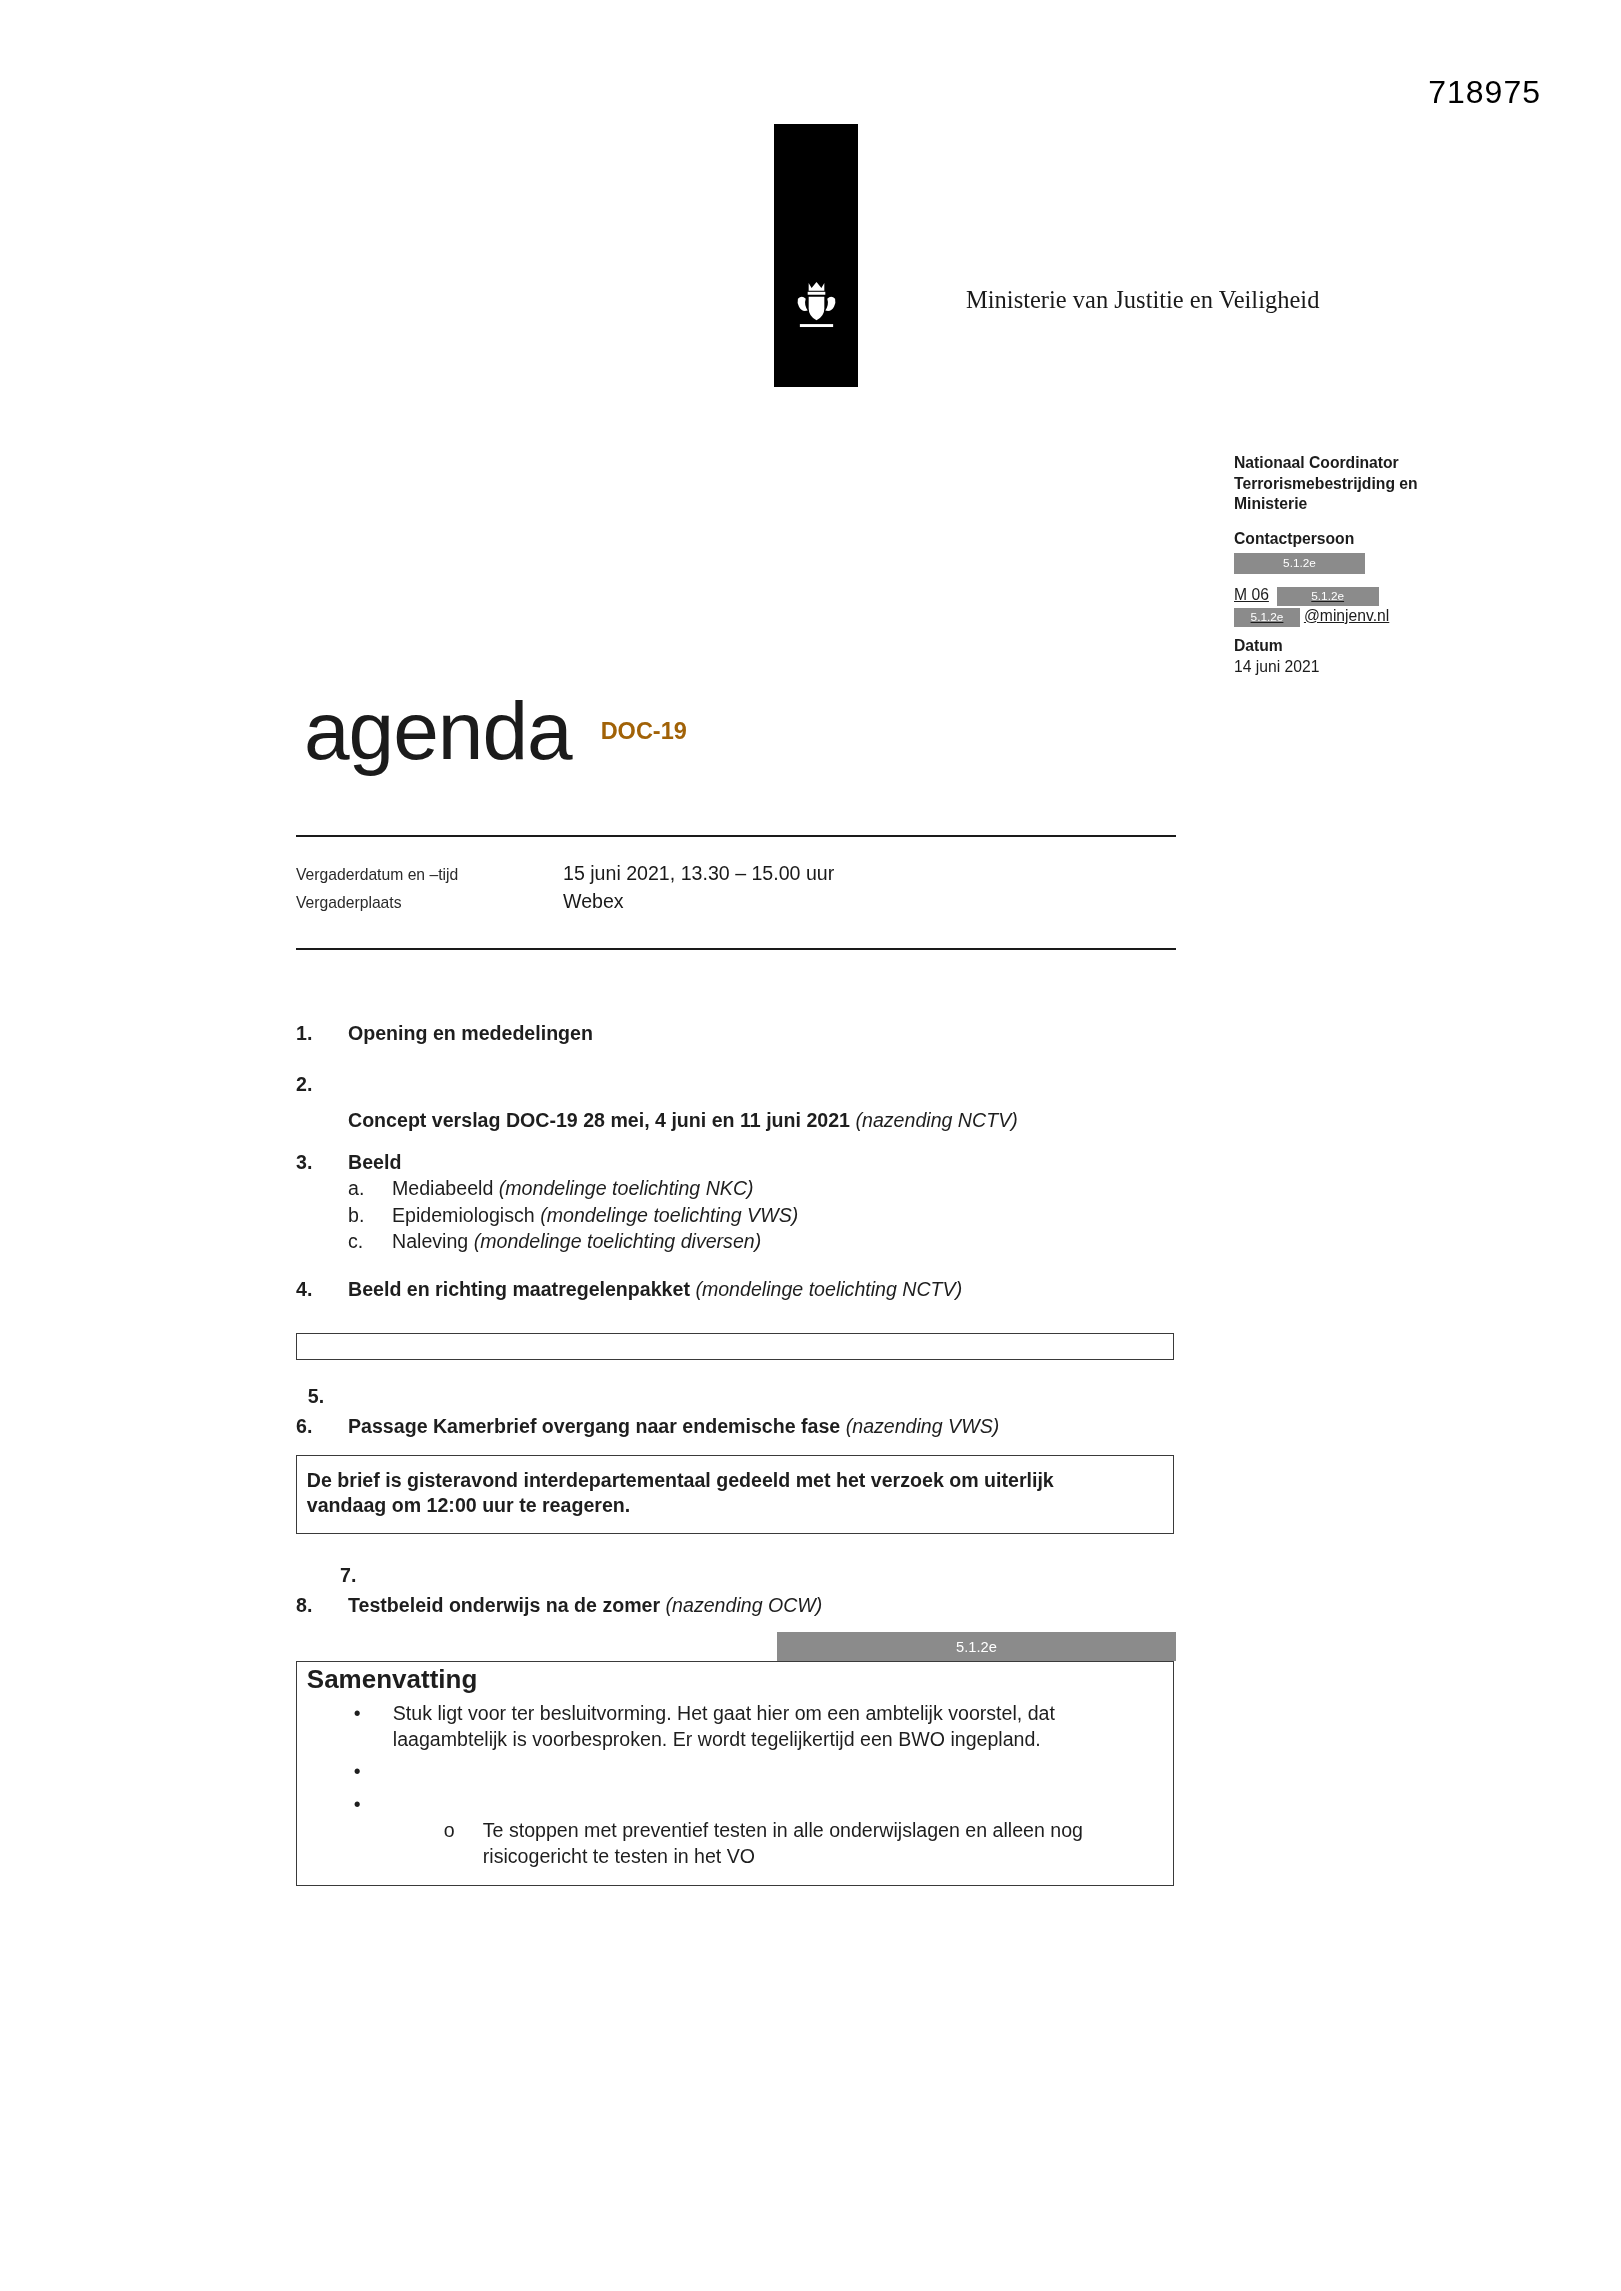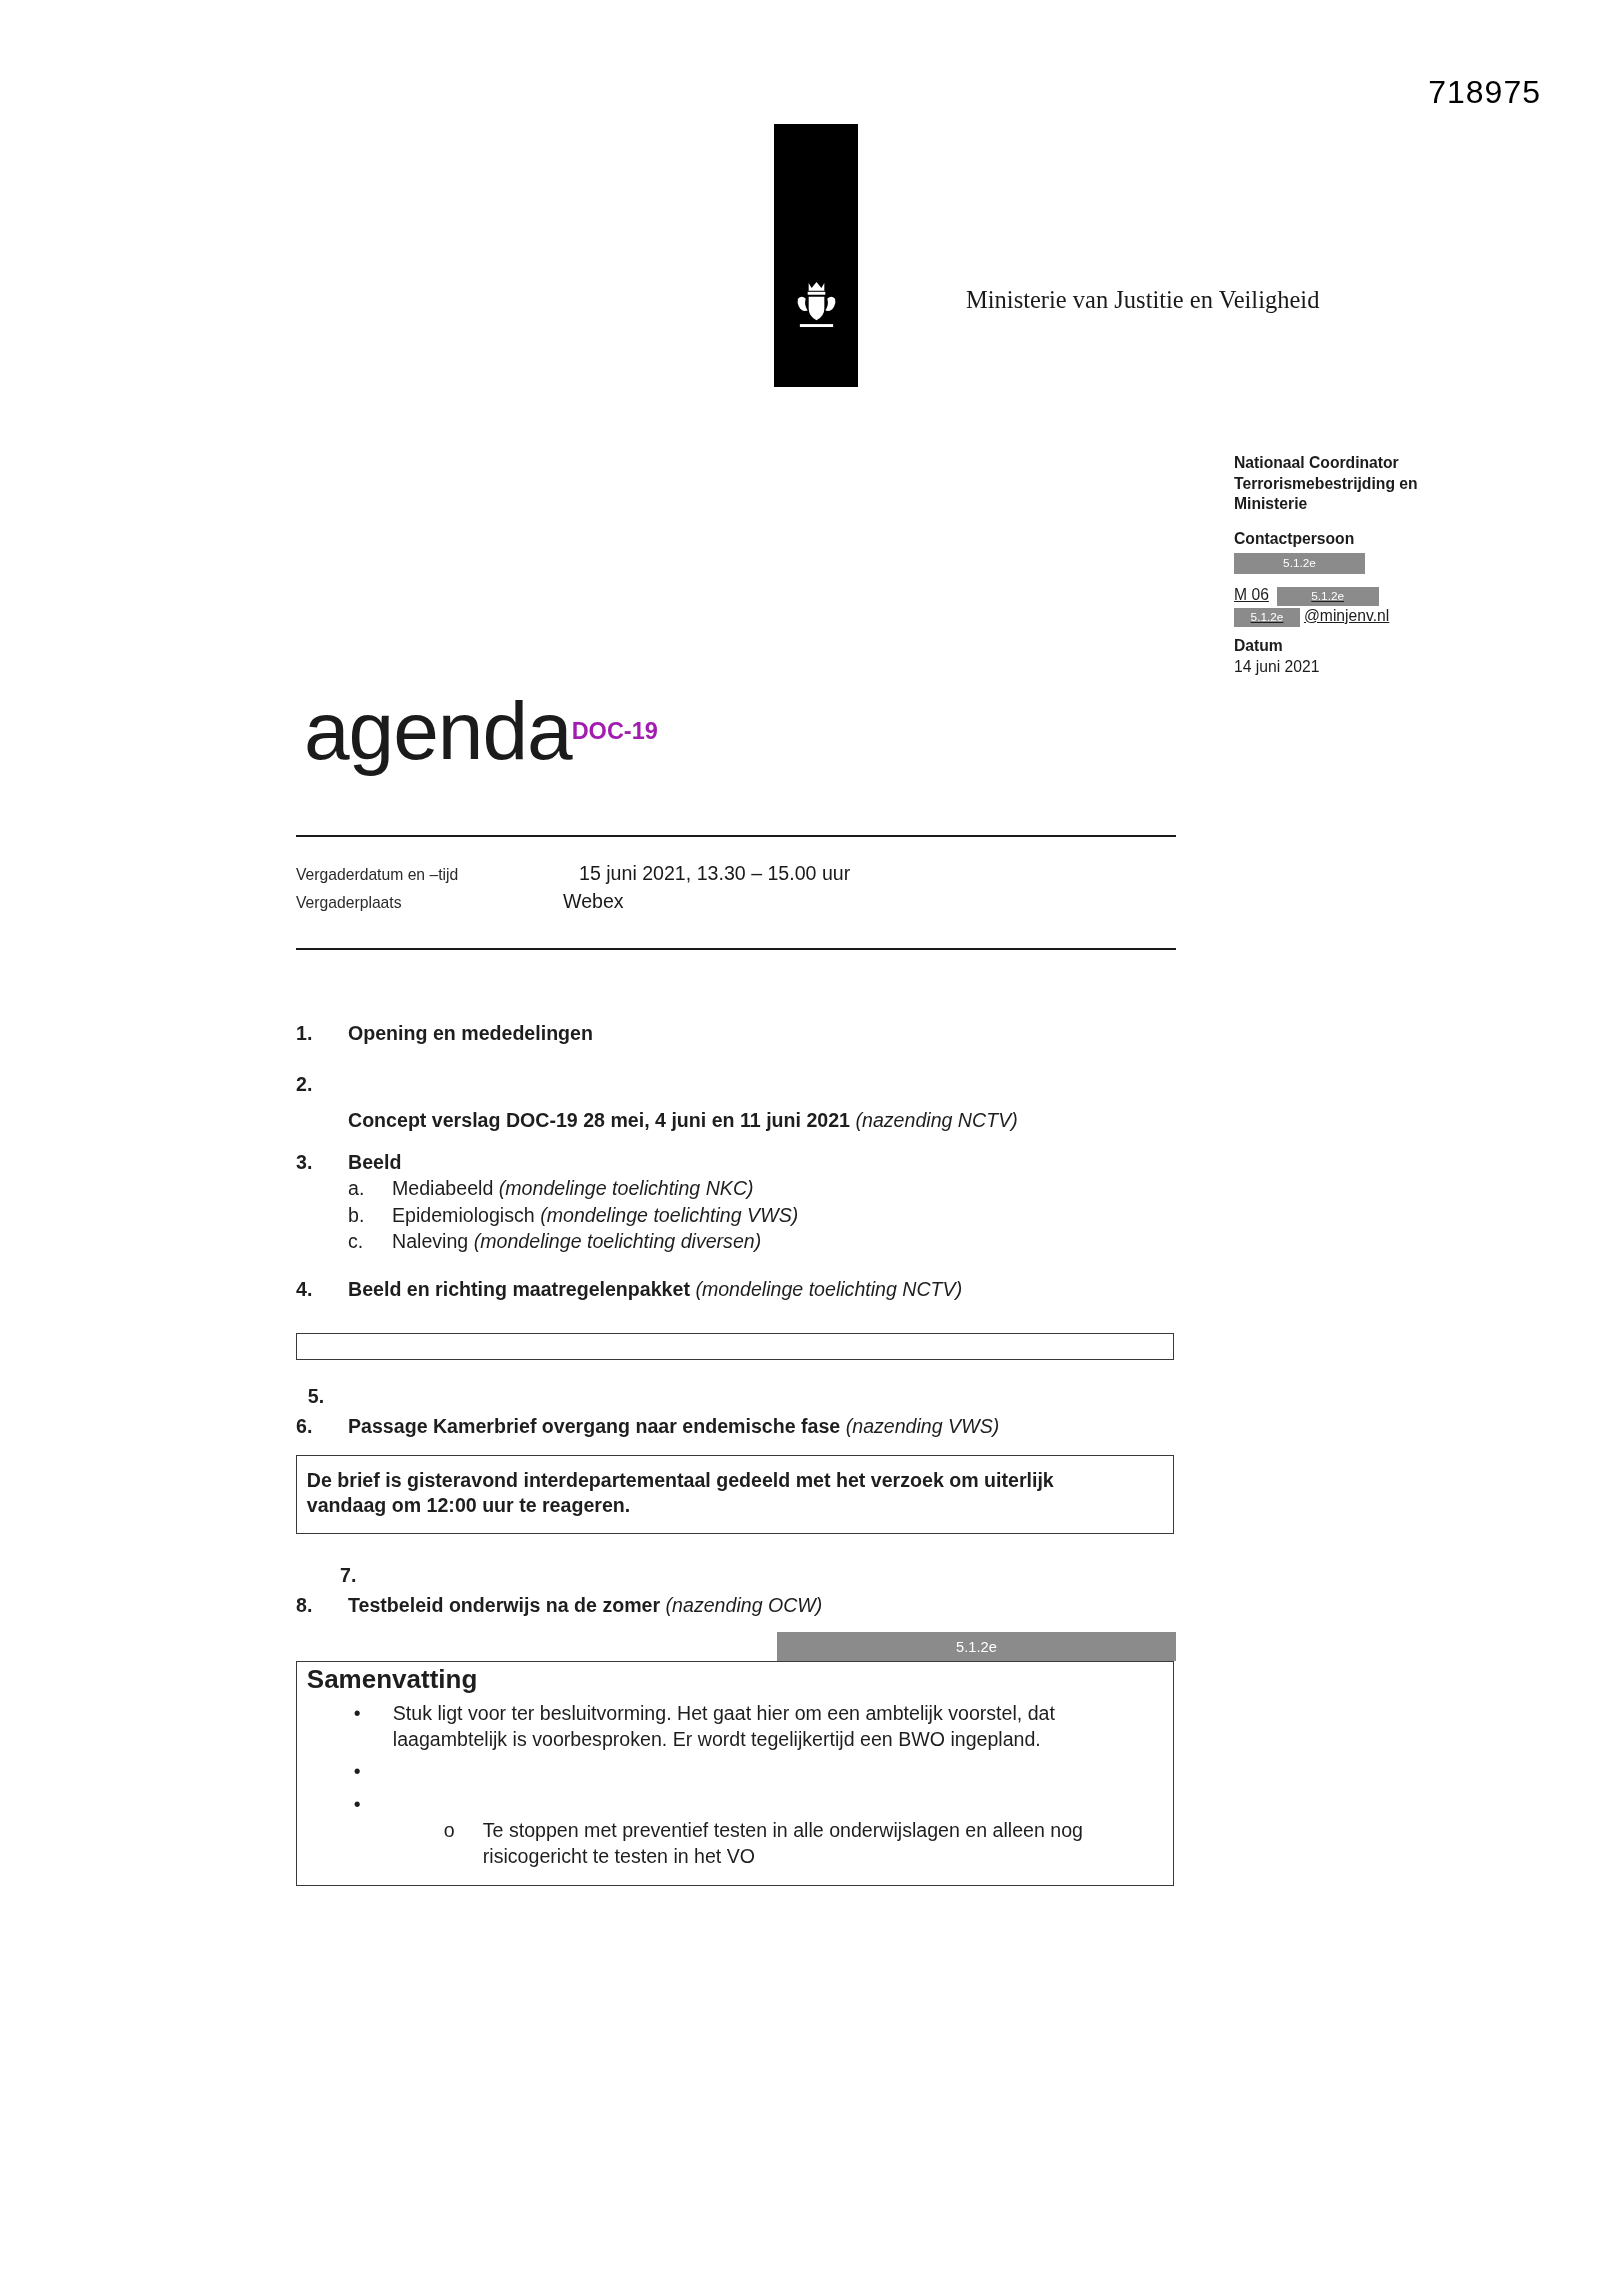--- a/index.html
+++ b/index.html
@@ -43,31 +43,31 @@
     font-size:11.8px;vertical-align:middle;
   }
   .rb1{width:131px;height:20.6px;margin-top:2.9px;}
   .rb2{width:102px;height:18.6px;margin-left:7.8px;}
   .rb3{width:66px;height:18.6px;margin-right:3.9px;}
   .phone-row,.email-row{display:flex;align-items:flex-end;height:20.6px;text-decoration:underline;}
 
   
   .title-block{left:304px;top:686px;display:flex;align-items:center;}
   .title-main{font-size:82px;line-height:1.1;font-weight:400;color:#1b1b1b;letter-spacing:-1px;}
-  .title-ref{font-size:23.5px;font-weight:bold;color:#a21caf;}
+  .title-ref{font-size:23.5px;font-weight:bold;margin-left:29px;color:#a16207;}
 
   
   .main{left:296px;top:835px;width:880px;}
   .rule{border-top:2px solid #1a1a1a;width:880px;}
   .meta{margin-top:24.5px;}
   .meta-row{display:flex;align-items:baseline;}
   .meta-label{width:267px;flex:none;font-size:15.7px;color:#2a2a2a;}
   .meta-value{font-size:19.6px;color:#1a1a1a;}
   .mr1{margin-bottom:26.5px;}
-  .mr2{margin-bottom:5.9px;gap:16px;}
+  .mr2{margin-bottom:5.9px;}
   .meta{margin-bottom:35px;}
 
   .item{display:flex;font-size:19.6px;line-height:26.5px;}
   .num{width:52px;flex:none;font-weight:bold;}
   .txt{flex:1;}
   .it1{margin-top:70px;}
   .it2{margin-top:24.5px;}
   .it2 .txt{max-width:716px;margin-top:36px;}
   .it3{margin-top:14.7px;}
   .sub{display:flex;font-size:19.6px;line-height:26.5px;margin-left:52px;}

